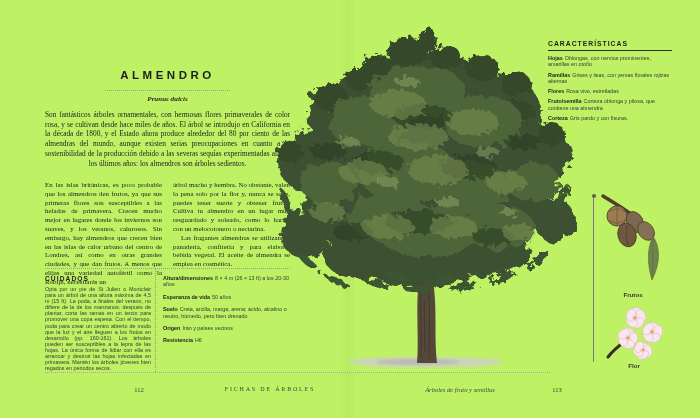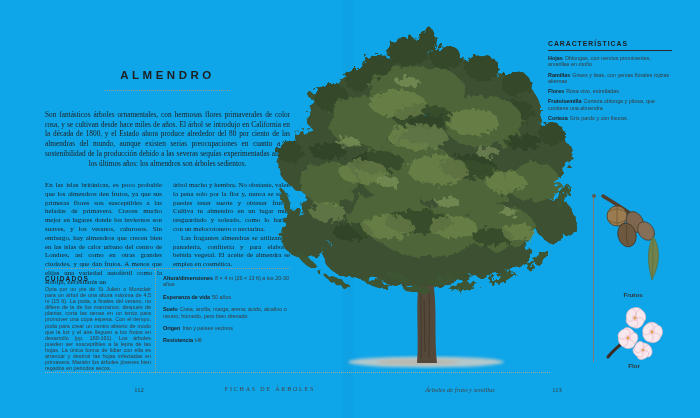--- a/index.html
+++ b/index.html
@@ -1,17 +1,17 @@
 <!DOCTYPE html>
 <html><head>
 <meta charset="utf-8">
 <style>
   html,body{margin:0;padding:0;}
   body{background:#e8e8e6;font-family:"Liberation Serif",serif;}
-  .spread{position:relative;width:700px;height:418px;background:#0ea5e9;overflow:hidden;margin:0 auto;}
+  .spread{position:relative;width:700px;height:418px;background:#bef264;overflow:hidden;margin:0 auto;}
   .gutter{position:absolute;left:340px;top:0;width:16px;height:100%;
     background:linear-gradient(90deg,rgba(0,0,0,0) 0%,rgba(0,0,0,0.03) 50%,rgba(0,0,0,0) 100%);}
 
   
   .title{position:absolute;left:45px;top:69px;width:245px;text-align:center;
     font-family:"Liberation Sans",sans-serif;font-weight:bold;font-size:11.5px;
     letter-spacing:3.5px;color:#1e1e1e;}
   .title-rule{position:absolute;left:105px;top:90px;width:125px;border-top:1.5px dotted #9a9a96;}
   .subtitle{position:absolute;left:45px;top:95px;width:245px;text-align:center;
     font-style:italic;font-weight:bold;font-size:7px;color:#2a2a2a;}
@@ -65,20 +65,21 @@
   .flower-svg{position:absolute;left:598px;top:299px;}
 </style>
 </head>
 <body>
 
 <div class="spread">
   <div class="gutter"></div>
 
   <div class="title">ALMENDRO</div>
   <div class="title-rule"></div>
+  <div class="subtitle">Prunus dulcis</div>
   <div class="intro">Son fantásticos árboles ornamentales, con hermosas flores primaverales de color rosa, y se cultivan desde hace miles de años. El árbol se introdujo en California en la década de 1800, y el Estado ahora produce alrededor del 80 por ciento de las almendras del mundo, aunque existen serias preocupaciones en cuanto a la sostenibilidad de la producción debido a las severas sequías experimentadas allí en los últimos años: los almendros son árboles sedientos.</div>
 
   <div class="cols">
     <div class="col">
       <p>En las islas británicas, es poco probable que los almendros den frutos, ya que sus primeras flores son susceptibles a las heladas de primavera. Crecen mucho mejor en lugares donde los inviernos son suaves, y los veranos, calurosos. Sin embargo, hay almendros que crecen bien en las islas de calor urbano del centro de Londres, así como en otras grandes ciudades, y que dan frutos. A menos que elijas una variedad autofértil como la Robijn, necesitarás un</p>
     </div>
     <div class="col">
       <p>árbol macho y hembra. No obstante, valen la pena solo por la flor y, nunca se sabe, puedes tener suerte y obtener frutos. Cultiva tu almendro en un lugar muy resguardado y soleado, como lo harías con un melocotonero o nectarina.</p>
       <p>Las fragantes almendras se utilizan en panadería, confitería y para elaborar bebida vegetal. El aceite de almendra se emplea en cosmética.</p>
     </div>

